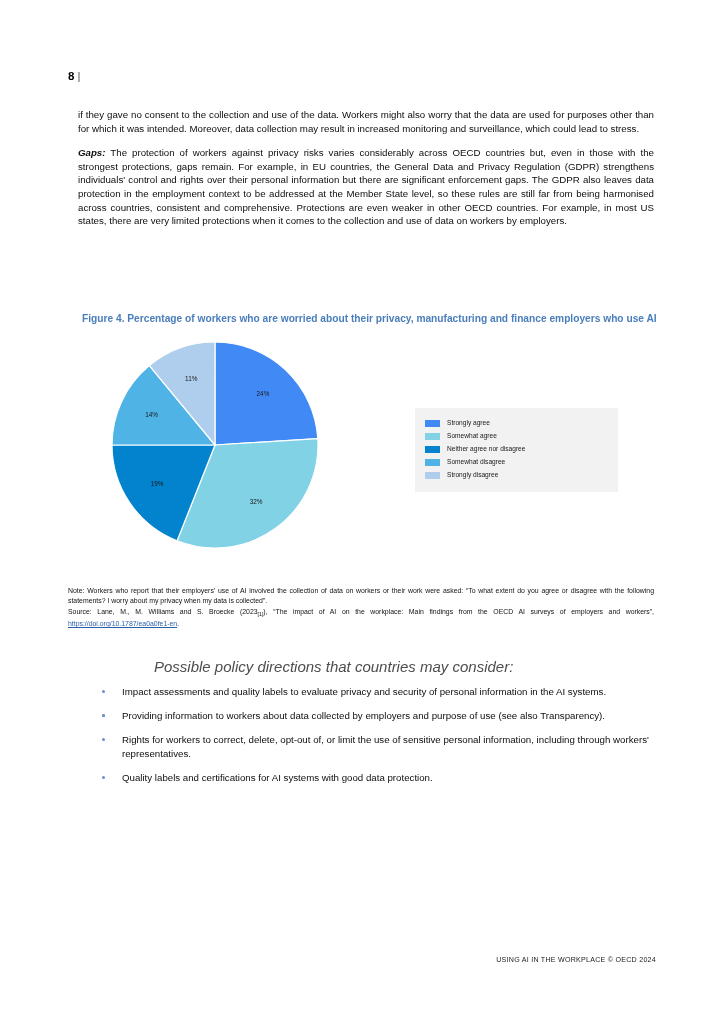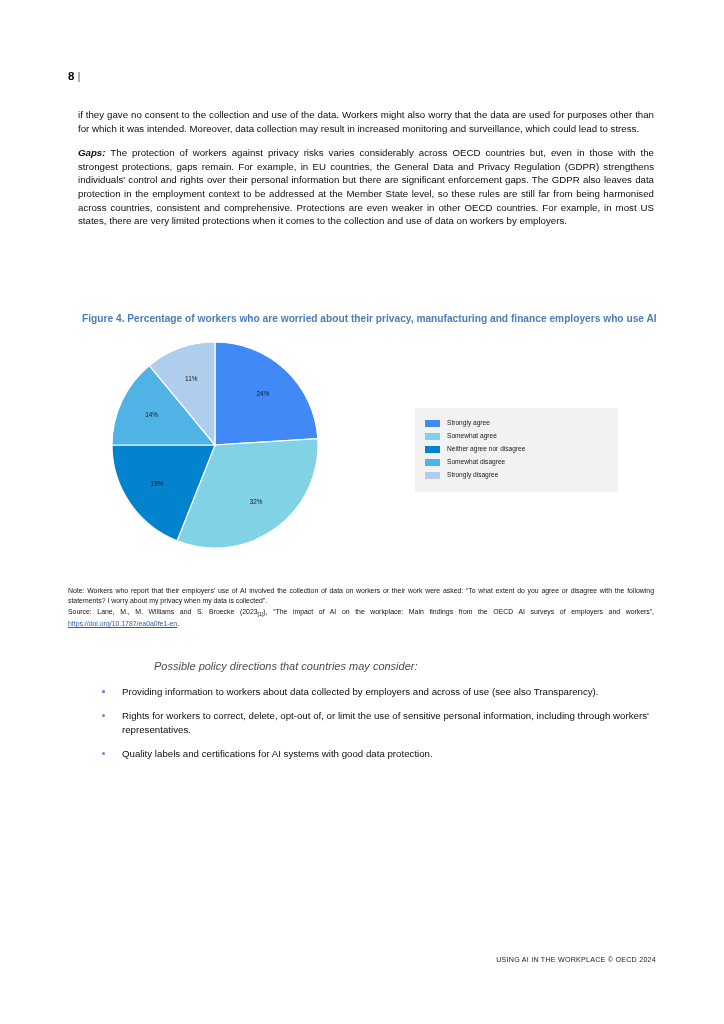--- a/index.html
+++ b/index.html
@@ -142,21 +142,21 @@
 
   
   .policy {
     position: absolute;
     left: 68px;
     top: 660px;
     width: 586px;
   }
   .policy-intro {
     margin: 0 0 12px 86px;
-    font-size: 11px;
+    font-size: 15px;
     font-style: italic;
     color: #4d4d4d;
     line-height: 13px;
   }
   ul.policy-list {
     margin: 0;
     padding: 0;
     list-style: none;
   }
   ul.policy-list li {
@@ -254,22 +254,23 @@
   </div>
 
   <div class="notes">
     <p class="note-line"><span>Note:</span><span> Workers who report that their employers' use of AI involved the collection of data on workers or their work were asked: “To what extent do you agree or disagree with the following statements? I worry about my privacy when my data is collected”.</span></p>
     <p class="note-line"><span>Source:</span><span> Lane, M., M. Williams and S. Broecke (2023</span><span class="sub">[1]</span><span>), “The impact of AI on the workplace: Main findings from the OECD AI surveys of employers and workers”, </span><a class="note-link" href="#">https://doi.org/10.1787/ea0a0fe1-en</a><span>.</span></p>
   </div>
 
   <div class="policy">
     <div class="policy-intro">Possible policy directions that countries may consider:</div>
     <ul class="policy-list" id="policy-list">
+        <li><span class="dot"></span><span>Impact assessments and quality labels to evaluate privacy and security of personal information in the AI systems.</span></li>
         <li><span class="dot"></span></li>
-        <li><span class="dot"></span><span>Providing information to workers about data collected by employers and across of use (see also Transparency).</span></li>
+        <li><span class="dot"></span><span>Providing information to workers about data collected by employers and purpose of use (see also Transparency).</span></li>
         <li><span class="dot"></span><span>Rights for workers to correct, delete, opt-out of, or limit the use of sensitive personal information, including through workers' representatives.</span></li>
         <li><span class="dot"></span><span>Quality labels and certifications for AI systems with good data protection.</span></li>
       </ul>
   </div>
 
   <div class="footer">USING AI IN THE WORKPLACE © OECD 2024</div>
 
 </div>
 
 </body></html>

